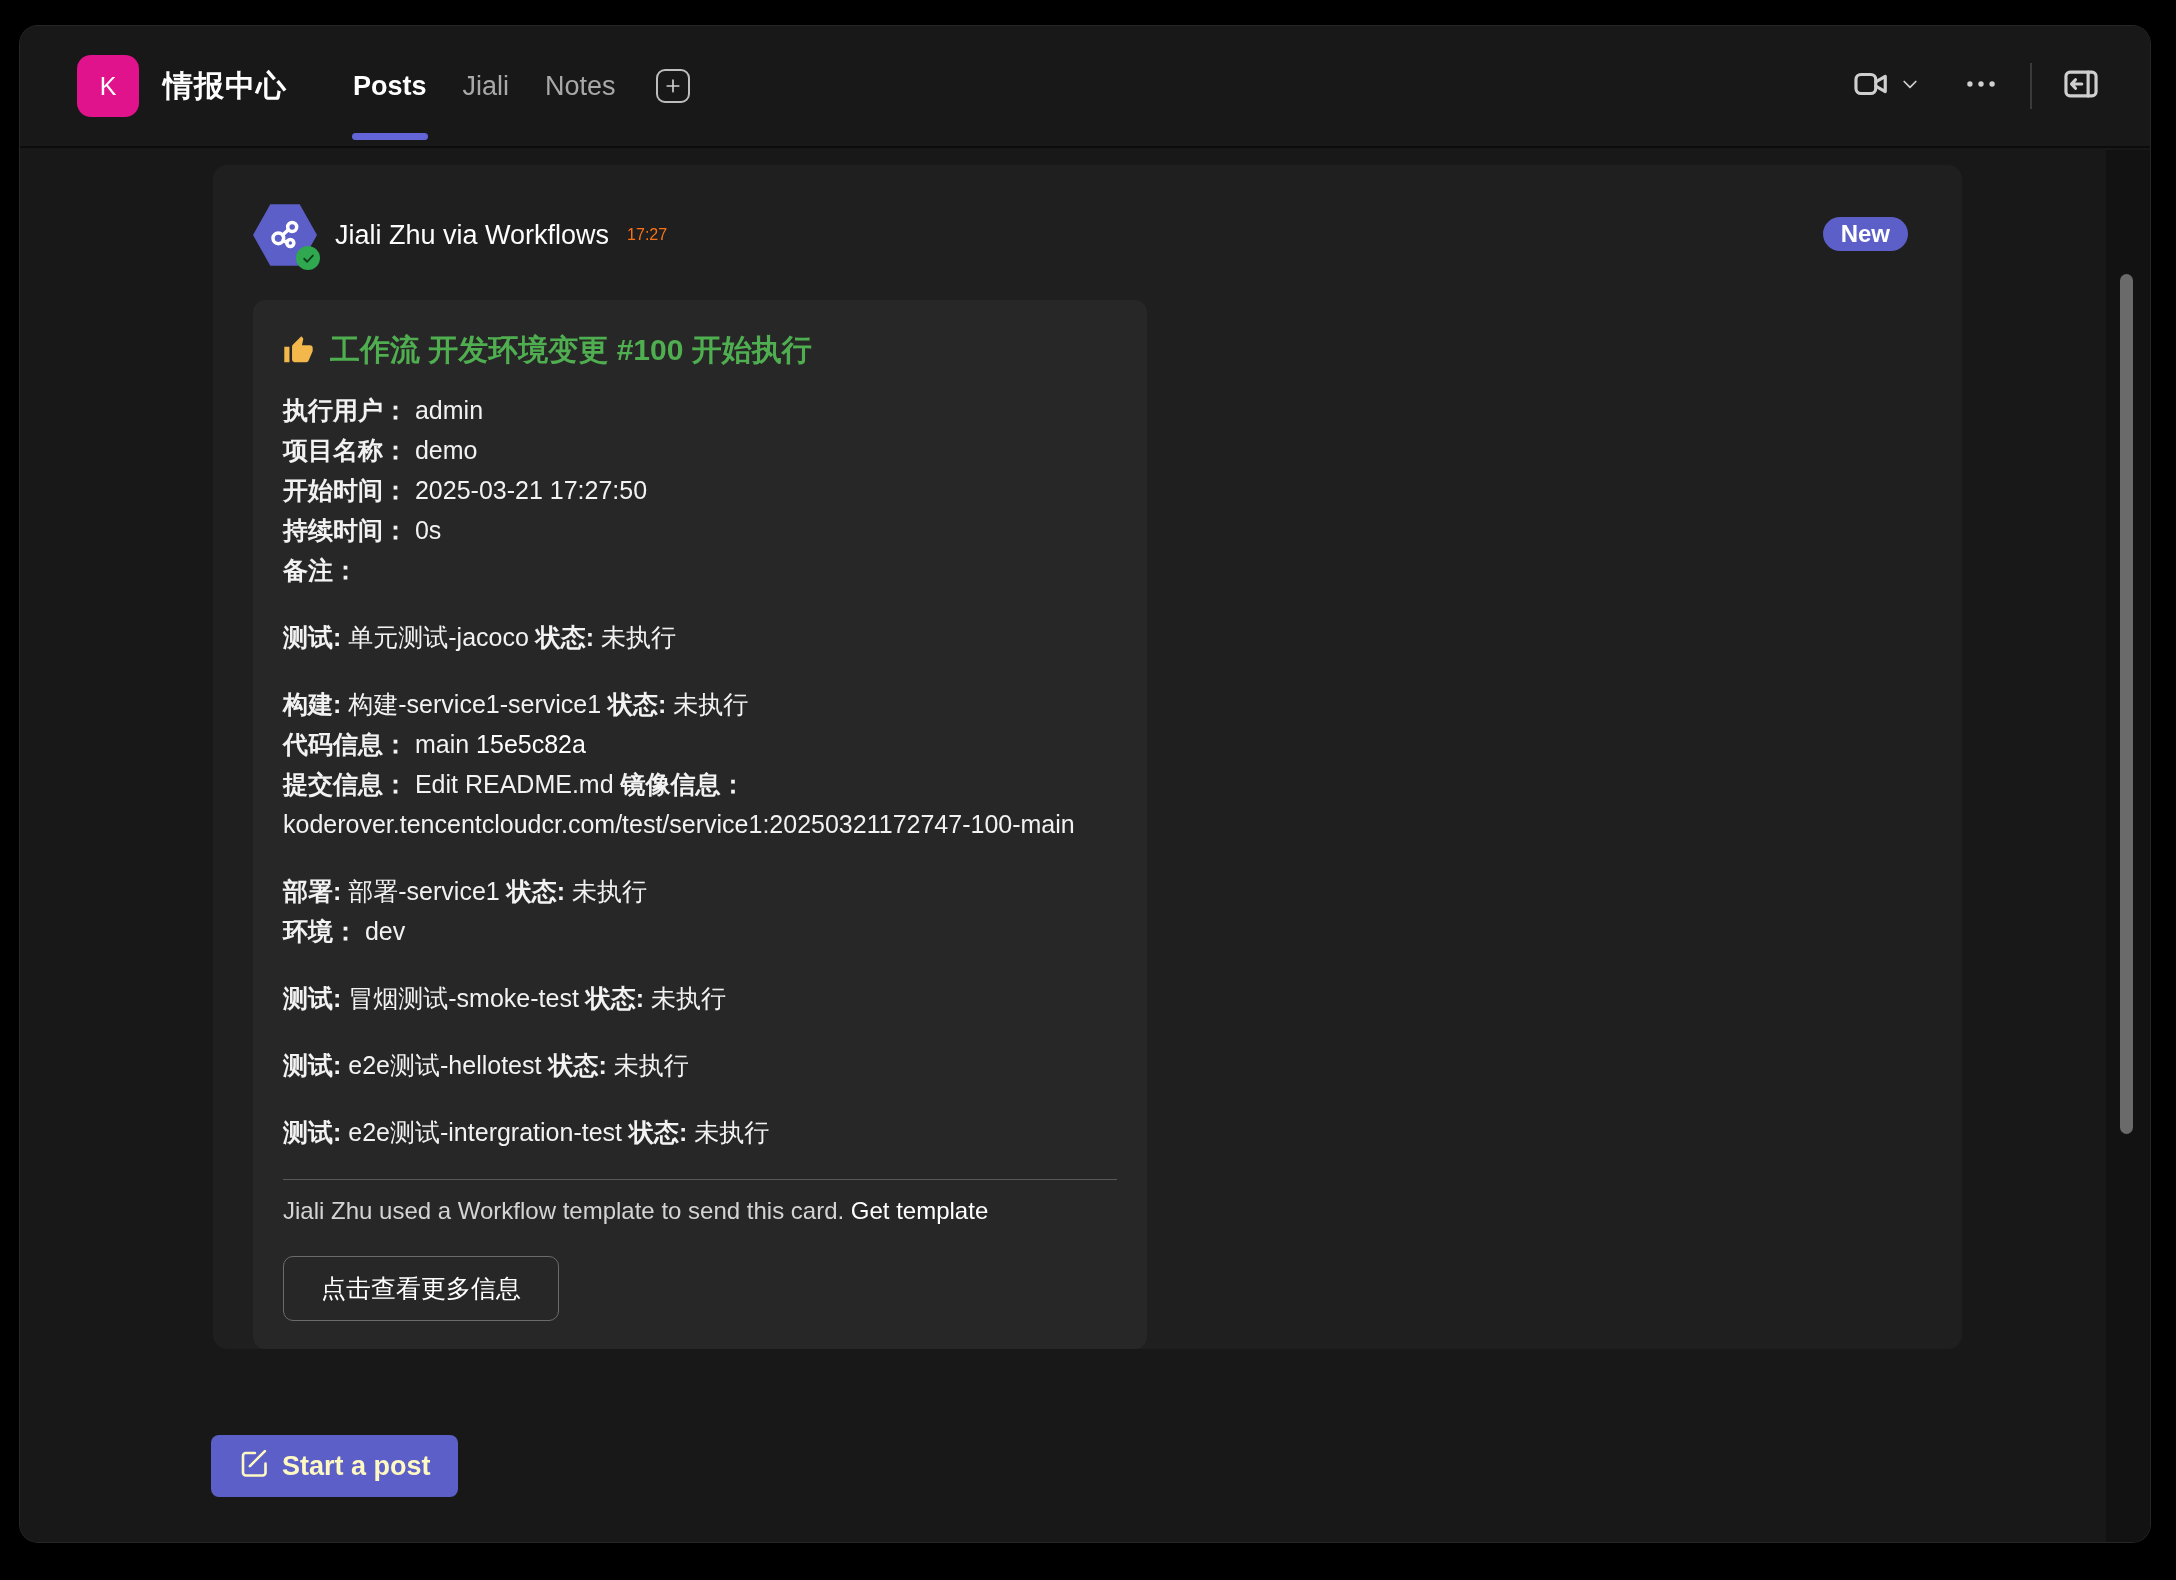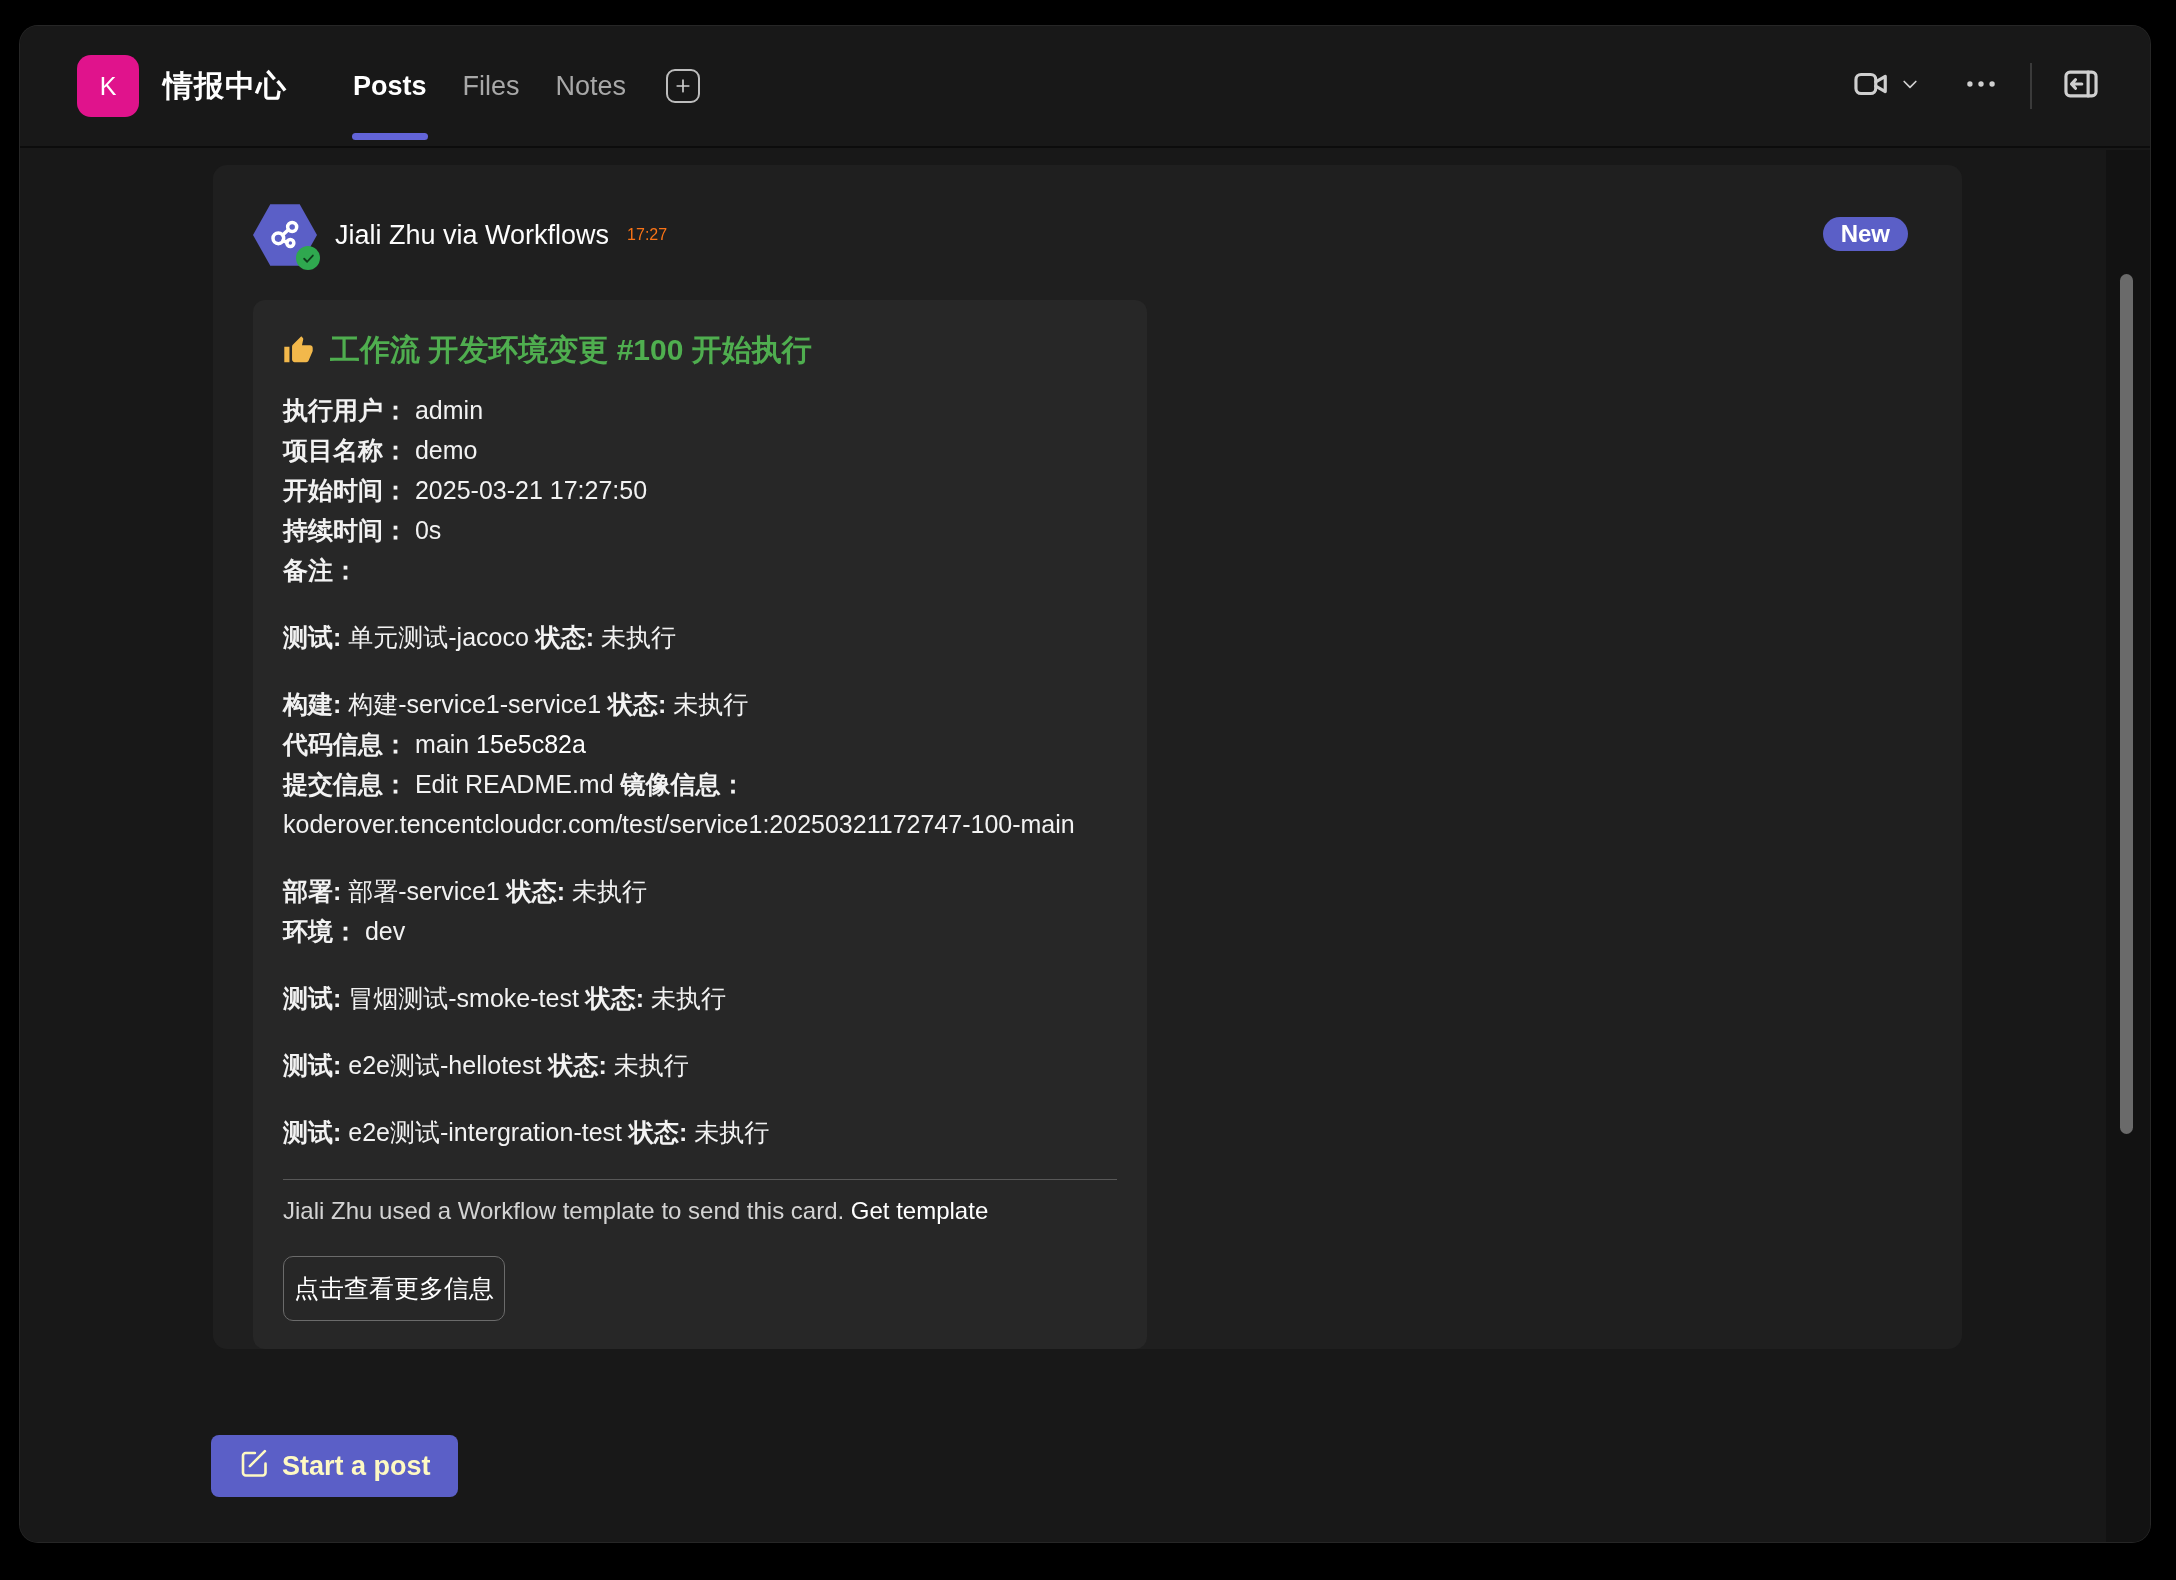--- a/index.html
+++ b/index.html
@@ -97,21 +97,21 @@
     font-size:30px; line-height:40px; font-weight:700; color:#4fae4f;
     display:flex; align-items:center; gap:16px; margin-bottom:20px;
   }
   .card-line { font-size:25px; line-height:40px; color:#f2f2f2; overflow-wrap:anywhere; }
   .seg-group { margin-bottom:27px; }
   .b { font-weight:700; }
   .link { color:#ffffff; cursor:pointer; }
   .card-divider { border-top:1px solid #585858; }
   .card-footer { margin-top:14px; font-size:24px; line-height:34px; color:#d4d4d4; }
   .more-btn {
-    display:inline-block; margin-top:28px; padding:15px 10px;
+    display:inline-block; margin-top:28px; padding:15px 37px;
     border:1px solid #6b6b6b; border-radius:10px; background:transparent;
     font-size:25px; color:#fff; font-family:inherit; cursor:pointer;
   }
   
   .start-post {
     position:absolute; left:191px; top:1285px; height:62px;
     display:inline-flex; align-items:center; gap:14px; padding:0 27px;
     background:#5b5fc7; border:none; border-radius:8px;
     font-size:27px; font-weight:700; color:#fef9c3; font-family:inherit; cursor:pointer;
   }
@@ -125,21 +125,21 @@
     <div class="channel-avatar">
       <span>K</span>
     </div>
     <div class="channel-title">情报中心</div>
 
     <div class="tabs">
       <div class="tab active">
         <span>Posts</span>
       </div>
       <div class="tab">
-        <span>Files</span>
+        <span>Jiali</span>
       </div>
       <div class="tab">
         <span>Notes</span>
       </div>
     </div>
 
     <div class="add-tab">
       <span class="icon-btn">
         <svg class="stroke" width="20" height="20" viewBox="0 0 24 24">
             <path d="M12 5v14M5 12h14"></path>

